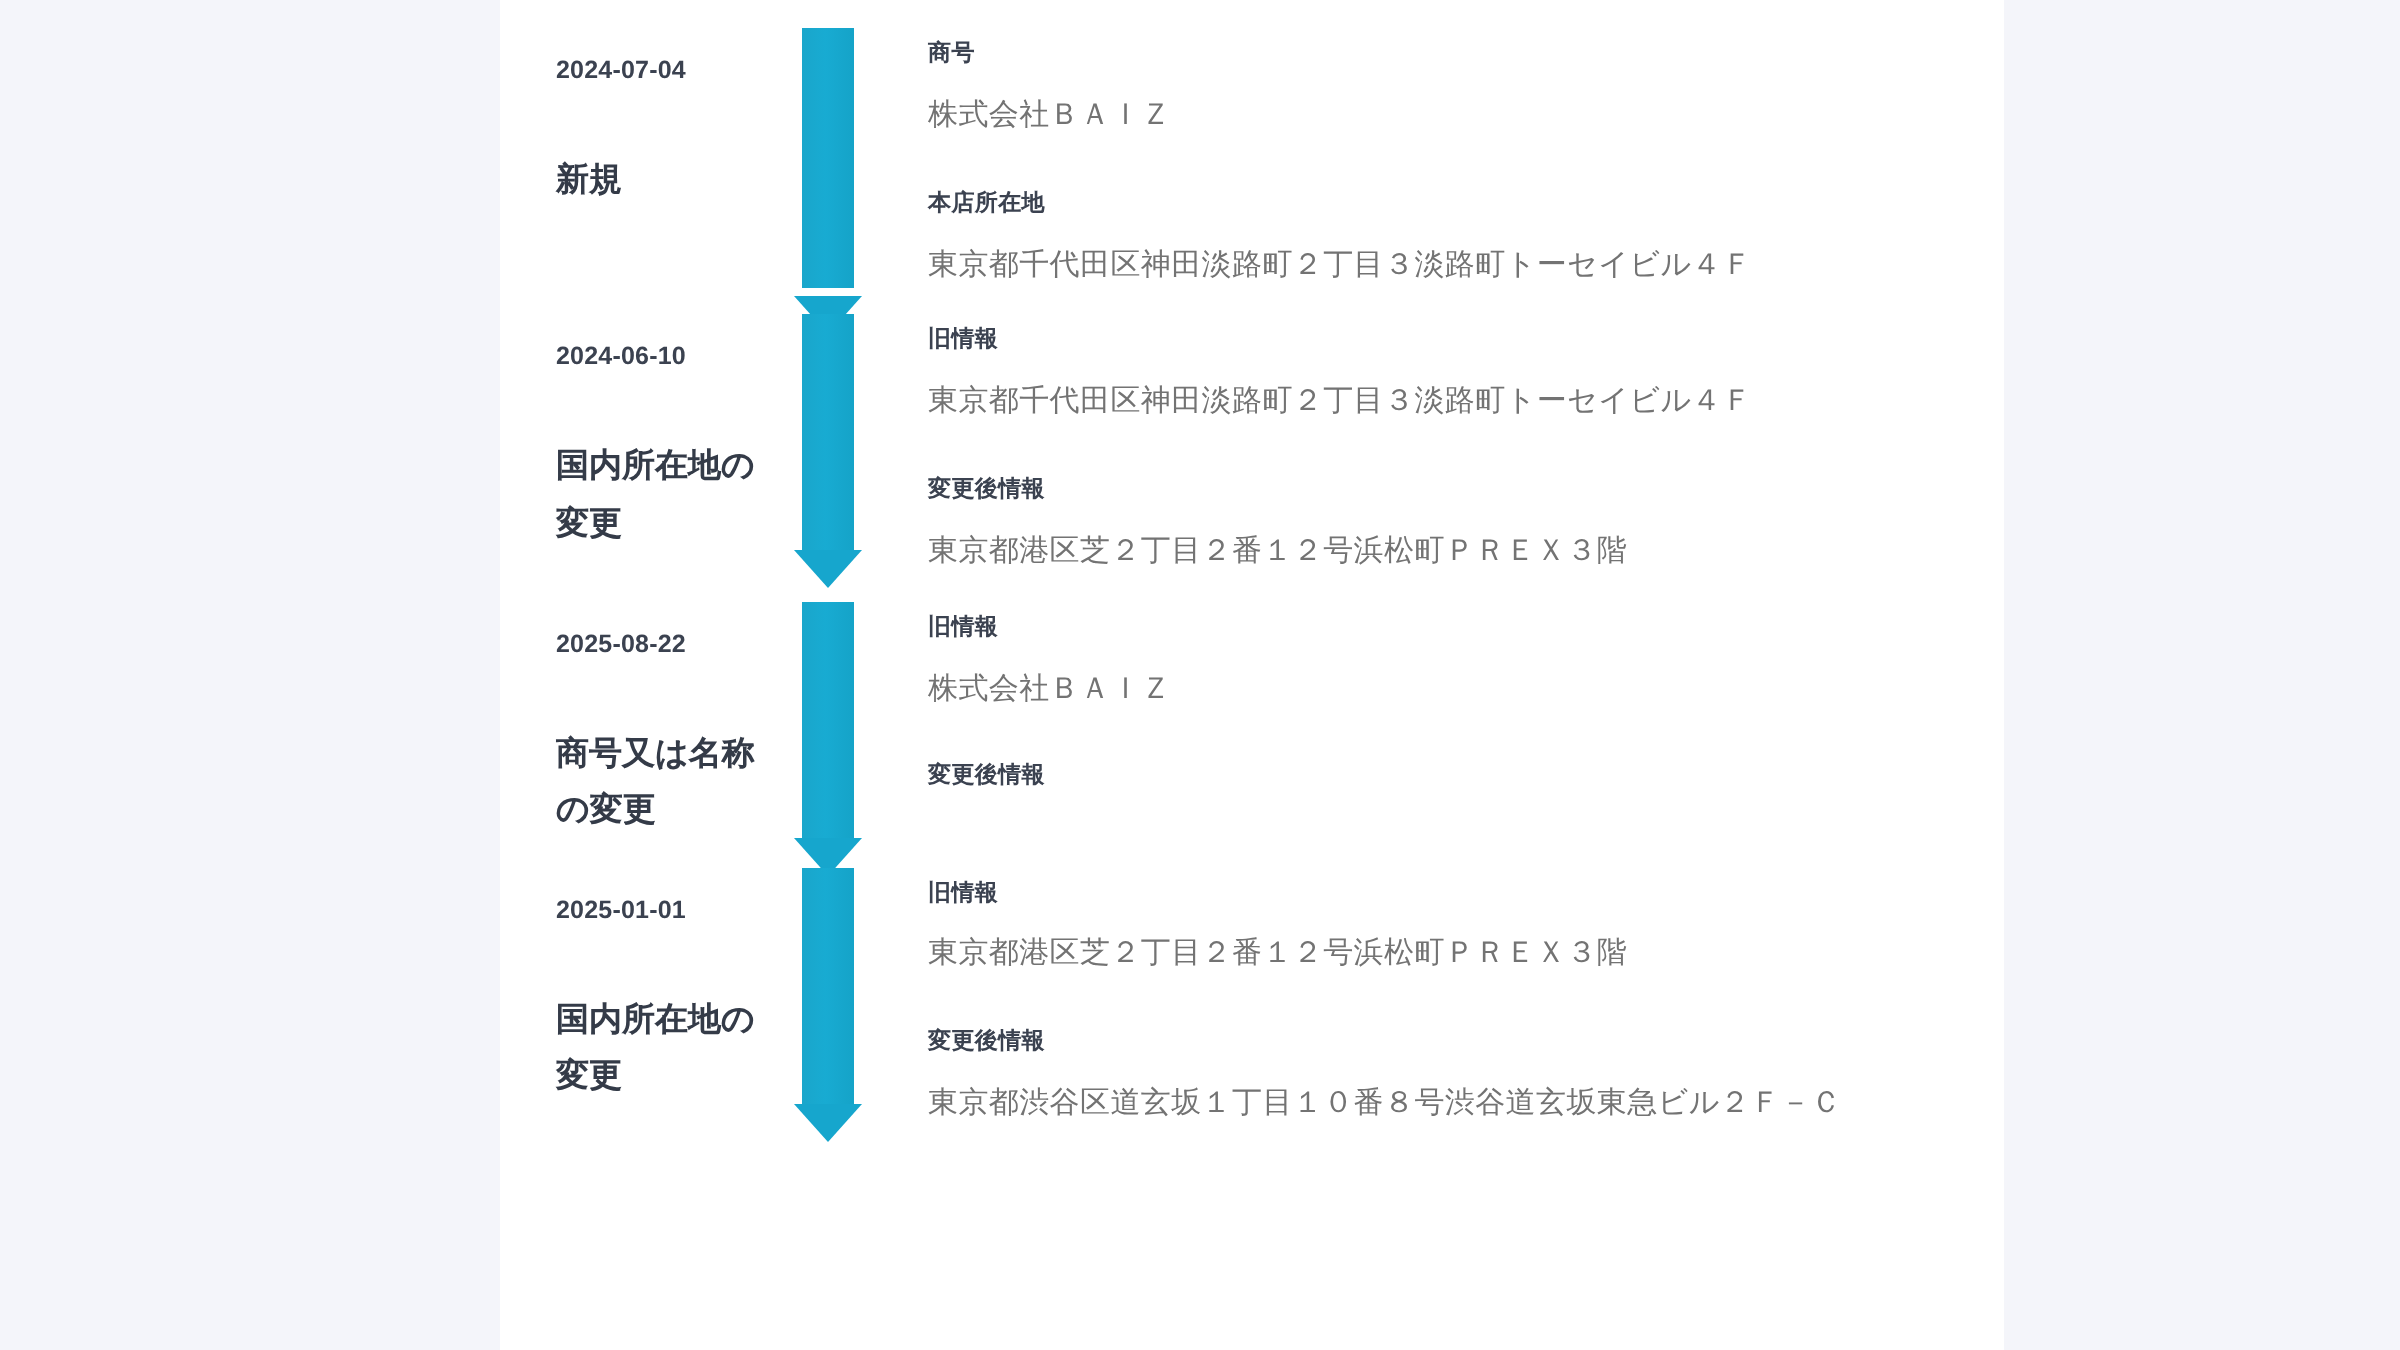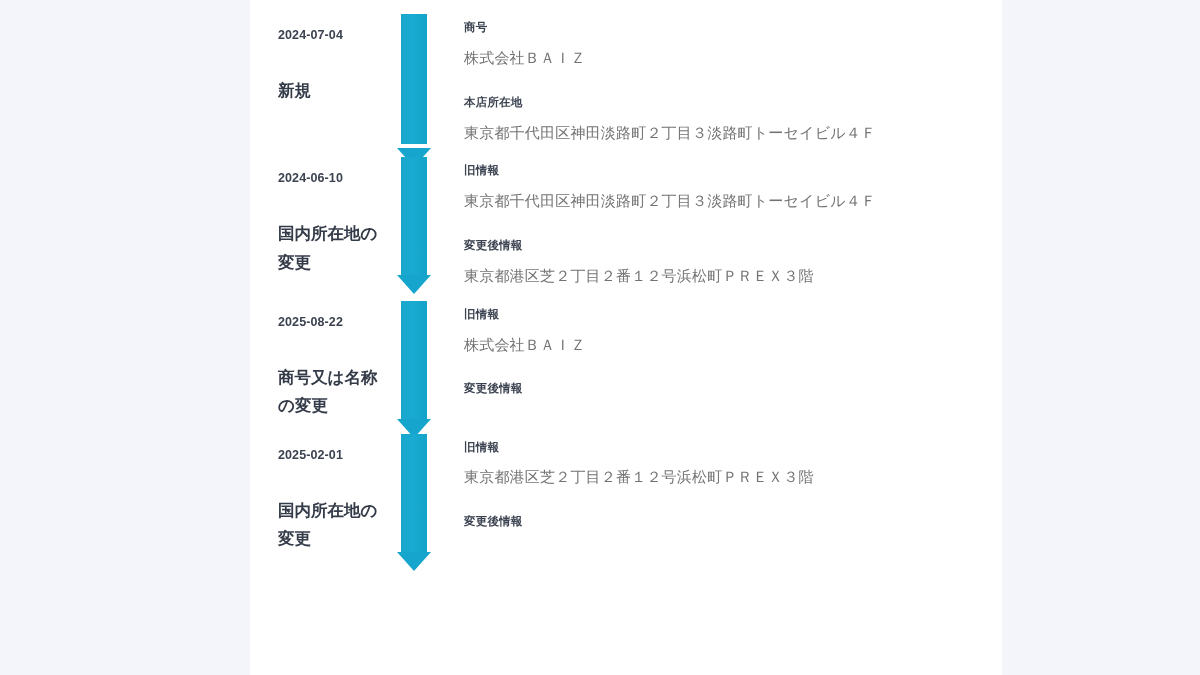--- a/index.html
+++ b/index.html
@@ -199,34 +199,35 @@
               <div class="field-label">旧情報</div>
               <div class="field-value">株式会社ＢＡＩＺ</div>
             </div>
             <div class="field-group">
               <div class="field-label">変更後情報</div>
             </div>
           </div>
         </div>
         <div class="timeline-entry">
           <div class="entry-left">
-            <div class="entry-date">2025-02-01</div>
+            <div class="entry-date">2025-01-01</div>
             <div class="entry-title">国内所在地の変更</div>
           </div>
           <div class="entry-arrow">
             <div class="arrow-wrap">
               <div class="arrow-bar" style="height: 118px;"></div>
               <div class="arrow-head" style="top: 118px; border-top-color: rgb(22, 166, 205);"></div>
             </div>
           </div>
           <div class="entry-right">
             <div class="field-group">
               <div class="field-label">旧情報</div>
               <div class="field-value">東京都港区芝２丁目２番１２号浜松町ＰＲＥＸ３階</div>
             </div>
             <div class="field-group">
               <div class="field-label">変更後情報</div>
+              <div class="field-value">東京都渋谷区道玄坂１丁目１０番８号渋谷道玄坂東急ビル２Ｆ－Ｃ</div>
             </div>
           </div>
         </div>
       </div>
   </div>
 </div>
 
 </body></html>

